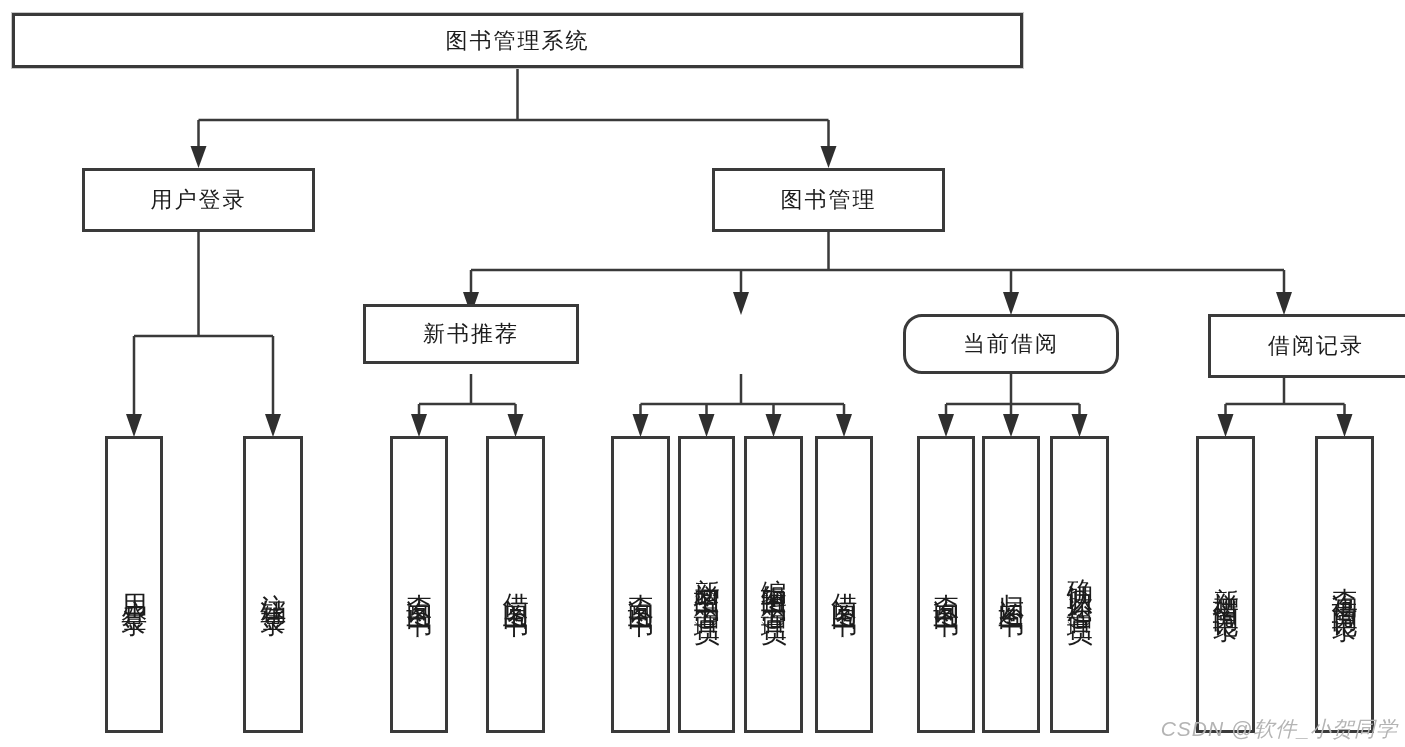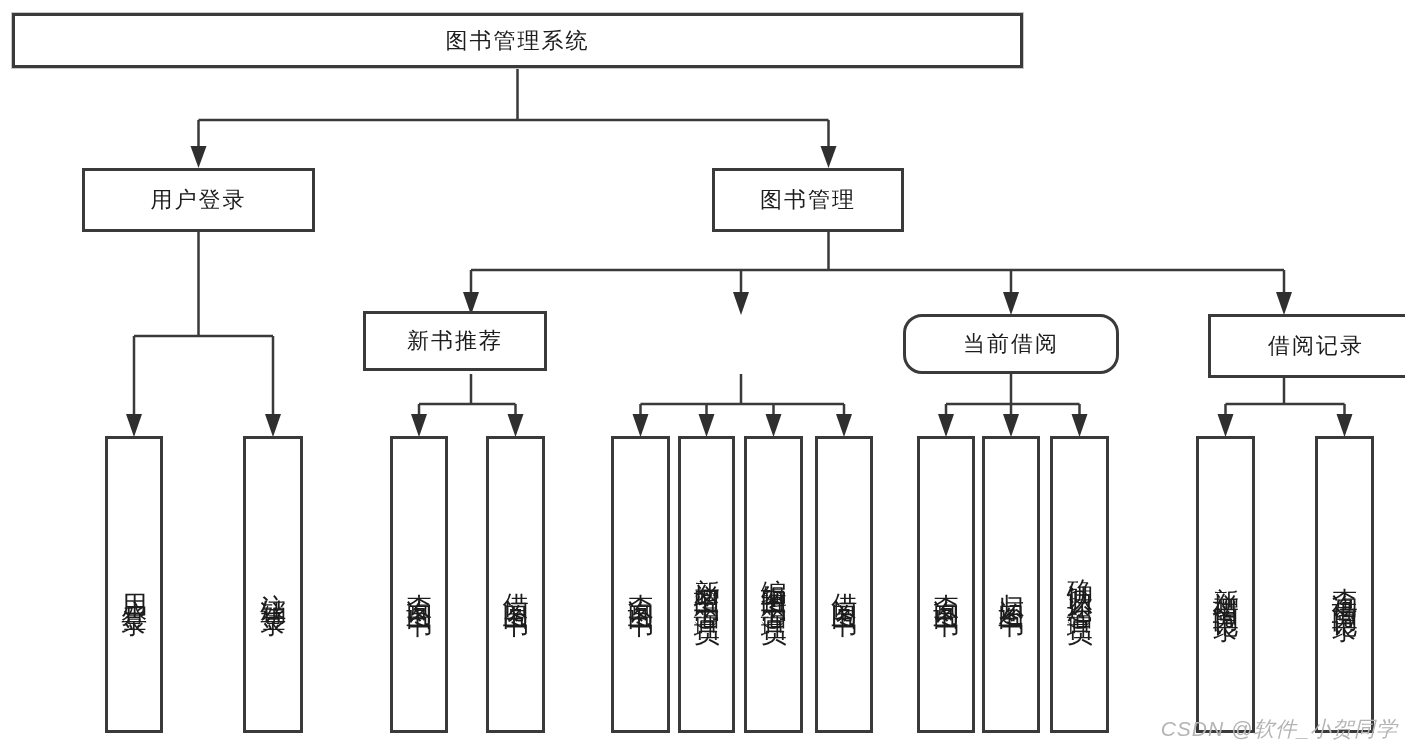--- a/index.html
+++ b/index.html
@@ -61,22 +61,22 @@
     font-size: 21px;
     letter-spacing: 1px;
     color: #b4b4b4;
     z-index: 6;
     white-space: nowrap;
     font-style: italic;
   }
   
   #n-root  { left: 12px;   top: 13px;  width: 1011px; height: 55px; }
   #n-l2a   { left: 82px;   top: 168px; width: 233px;  height: 64px; }
-  #n-l2b   { left: 712px;  top: 168px; width: 192px;  height: 64px; }
-  #n-l3a   { left: 363px;  top: 311px; width: 184px;  height: 60px; }
+  #n-l2b   { left: 712px;  top: 168px; width: 233px;  height: 64px; }
+  #n-l3a   { left: 363px;  top: 304px; width: 216px;  height: 60px; }
   #n-l3b   { left: 633px;  top: 314px; width: 216px;  height: 60px; }
   #n-l3c   { left: 903px;  top: 314px; width: 216px;  height: 60px; border-radius: 19px; }
   #n-l3d   { left: 1208px; top: 314px; width: 216px;  height: 64px; }
   .leaf    { top: 436px; height: 297px; }
   #f-g1a { left: 105px;  width: 58px; }
   #f-g1b { left: 243px;  width: 60px; }
   #f-g2a { left: 390px;  width: 58px; }
   #f-g2b { left: 486px;  width: 59px; }
   #f-g3a { left: 611px;  width: 59px; }
   #f-g3b { left: 678px;  width: 57px; }

